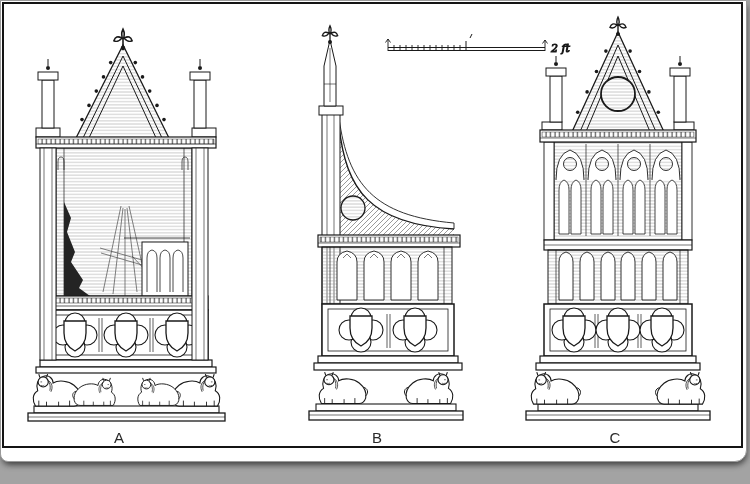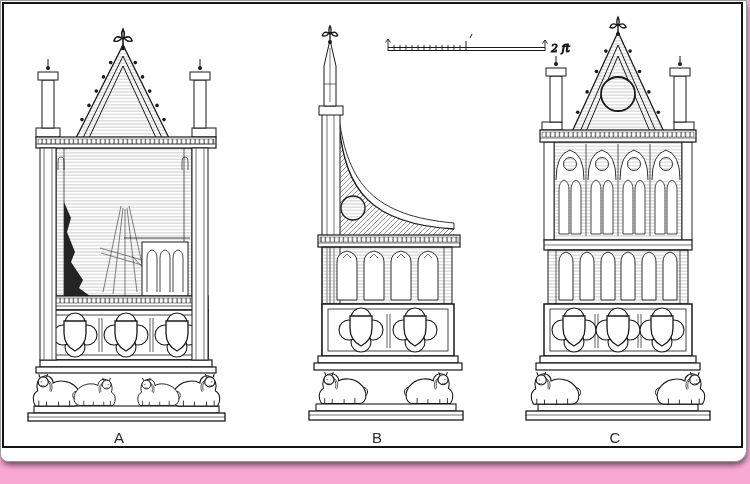--- a/index.html
+++ b/index.html
@@ -1,18 +1,18 @@
 <!DOCTYPE html>
 <html><head>
 <meta charset="utf-8">
 <style>
   html,body{margin:0;padding:0;background:#ffffff;}
   .stage{
     position:relative;width:750px;height:484px;overflow:hidden;
-    font-family:"Liberation Sans",sans-serif;background:#f9a8d4;
+    font-family:"Liberation Sans",sans-serif;background:#a3a3a3;
   }
   .card{
     position:absolute;left:0;top:0;width:747px;height:462px;
     background:#ffffff;border:1px solid #9a9a9a;box-sizing:border-box;
     border-radius:0 0 12px 8px;
     box-shadow:0 5px 6px -2px rgba(0,0,0,.45), 3px 4px 5px -2px rgba(0,0,0,.25);
   }
   .plate{
     position:absolute;left:1px;top:1px;width:741px;height:446px;
     border:2px solid #141414;box-sizing:border-box;background:#ffffff;

